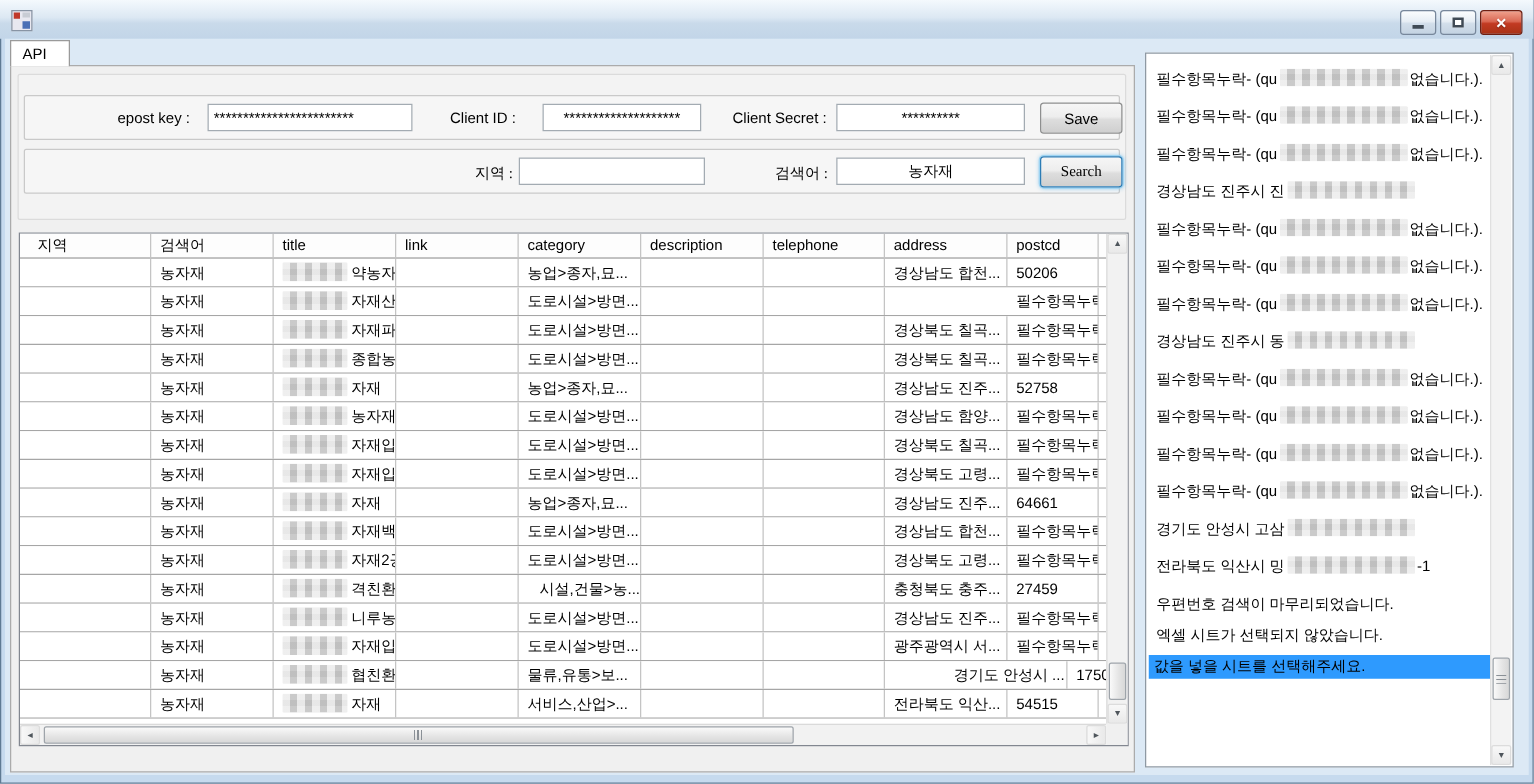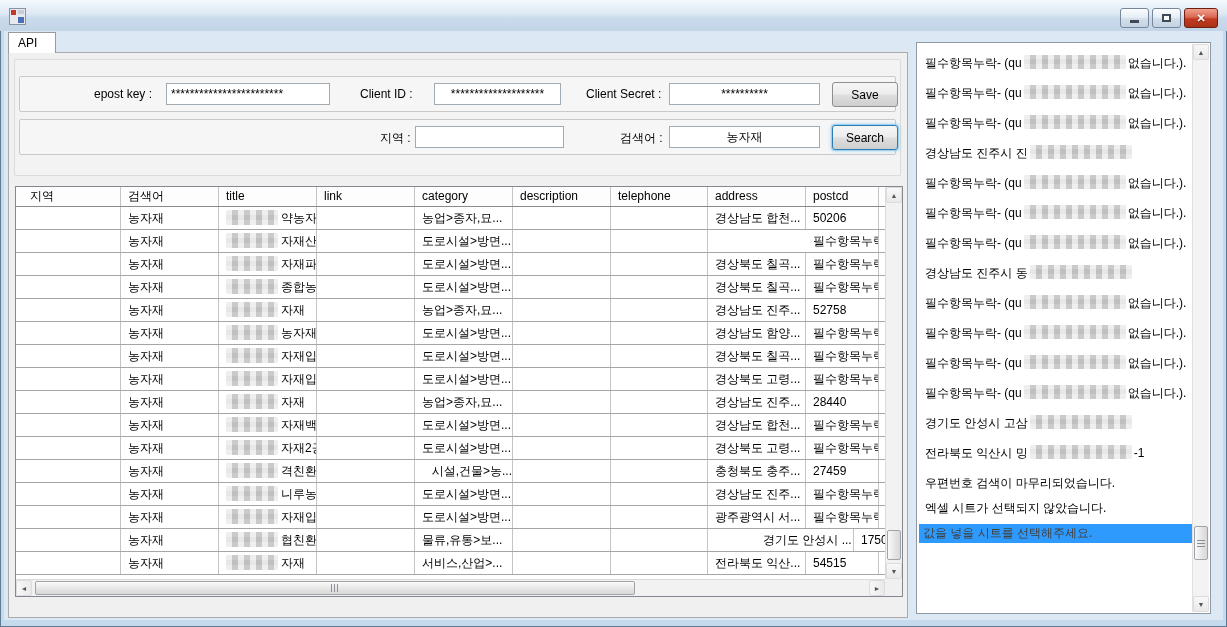--- a/index.html
+++ b/index.html
@@ -30,21 +30,21 @@
     border:1px solid #9A9A9A;border-bottom:none;padding:3px 10px 0 9px;z-index:3;}
   .tabpage{position:absolute;left:4px;top:21px;width:900px;height:566px;box-sizing:border-box;
     background:#F0F0F0;border:1px solid #ABABAB;}
 
   
   .group-outer{position:absolute;left:5px;top:6px;width:887px;height:117px;box-sizing:border-box;
     border:1px solid #DBDBDB;border-radius:2px;background:#F3F3F3;}
   .fpanel{position:absolute;left:4px;width:877px;height:36px;box-sizing:border-box;
     border:1px solid #C9C9C9;border-radius:2px;background:#F6F6F6;}
   .fpanel.p1{top:16px;}
-  .fpanel.p2{top:59px;}
+  .fpanel.p2{top:59px;font-family:Liberation Serif, serif;}
   .flabel{position:absolute;top:10px;white-space:nowrap;}
   .fin{position:absolute;top:6px;height:22px;box-sizing:border-box;border:1px solid #A3ABB2;background:#fff;
     font-family:inherit;font-size:12px;padding:0 4px;outline:none;}
   .fin.center{text-align:center;}
   .btn{position:absolute;top:5px;width:66px;height:25px;box-sizing:border-box;border:1px solid #8E8F8F;border-radius:3px;
     background:linear-gradient(#F6F6F6,#EDEDED 45%,#DDDDDD 55%,#CFCFCF);font-family:inherit;font-size:12px;
     display:flex;align-items:center;justify-content:center;}
   .btn.focused{border:1px solid #2C7CB5;box-shadow:0 0 0 1px #9CD3F2, 0 0 4px #6FBBE8;}
 
   
@@ -77,21 +77,21 @@
   .hthumb{position:absolute;top:1px;height:14px;background:linear-gradient(#FAFAFA,#E4E4E4 60%,#D8D8D8);
     border:1px solid #9EA4AA;border-radius:2px;box-sizing:border-box;display:flex;align-items:center;justify-content:center;}
   .grip-v{width:8px;height:8px;background:repeating-linear-gradient(90deg,#8A9096 0 1px,transparent 1px 3px);}
   .grip-h{width:8px;height:8px;background:repeating-linear-gradient(0deg,#8A9096 0 1px,transparent 1px 3px);}
 
   
   .logbox{position:absolute;left:912px;top:11px;width:295px;height:572px;box-sizing:border-box;
     background:#fff;border:1px solid #8E99A3;overflow:hidden;padding:11px 24px 0 8px;}
   .log-item{line-height:19px;margin-bottom:6px;white-space:nowrap;overflow:hidden;}
   .log-item.sp{margin-bottom:11px;}
-  .log-item.sel{background:#2E9AFE;color:#404040;margin-left:-6px;margin-right:-22px;padding-left:4px;}
+  .log-item.sel{background:#2E9AFE;color:#000000;margin-left:-6px;margin-right:-22px;padding-left:4px;}
   .lscroll{position:absolute;top:1px;right:1px;bottom:1px;width:17px;background:#F3F3F3;border-left:1px solid #E0E0E0;box-sizing:border-box;}
 </style>
 </head>
 <body>
 
 <div class="window">
 
   <div class="titlebar">
     <div class="app-icon">
       <div class="sq-red"></div>
@@ -245,21 +245,21 @@
             </div>
             <div class="grow">
               <div class="gcell" style="width: 98px;"></div>
               <div class="gcell" style="width: 98px;"><span>농자재</span></div>
               <div class="gcell" style="width: 98px;"><span class="blur"></span><span>자재</span></div>
               <div class="gcell" style="width: 98px;"></div>
               <div class="gcell" style="width: 98px;"><span>농업&gt;종자,묘...</span></div>
               <div class="gcell" style="width: 98px;"></div>
               <div class="gcell" style="width: 97px;"></div>
               <div class="gcell" style="width: 98px;"><span>경상남도 진주...</span></div>
-              <div class="gcell" style="width: 73px;"><span>28440</span></div>
+              <div class="gcell" style="width: 73px;"><span>64661</span></div>
             </div>
             <div class="grow">
               <div class="gcell" style="width: 98px;"></div>
               <div class="gcell" style="width: 98px;"><span>농자재</span></div>
               <div class="gcell" style="width: 98px;"><span class="blur"></span><span>자재백...</span></div>
               <div class="gcell" style="width: 98px;"></div>
               <div class="gcell" style="width: 98px;"><span>도로시설&gt;방면...</span></div>
               <div class="gcell" style="width: 98px;"></div>
               <div class="gcell" style="width: 97px;"></div>
               <div class="gcell" style="width: 98px;"><span>경상남도 합천...</span></div>

